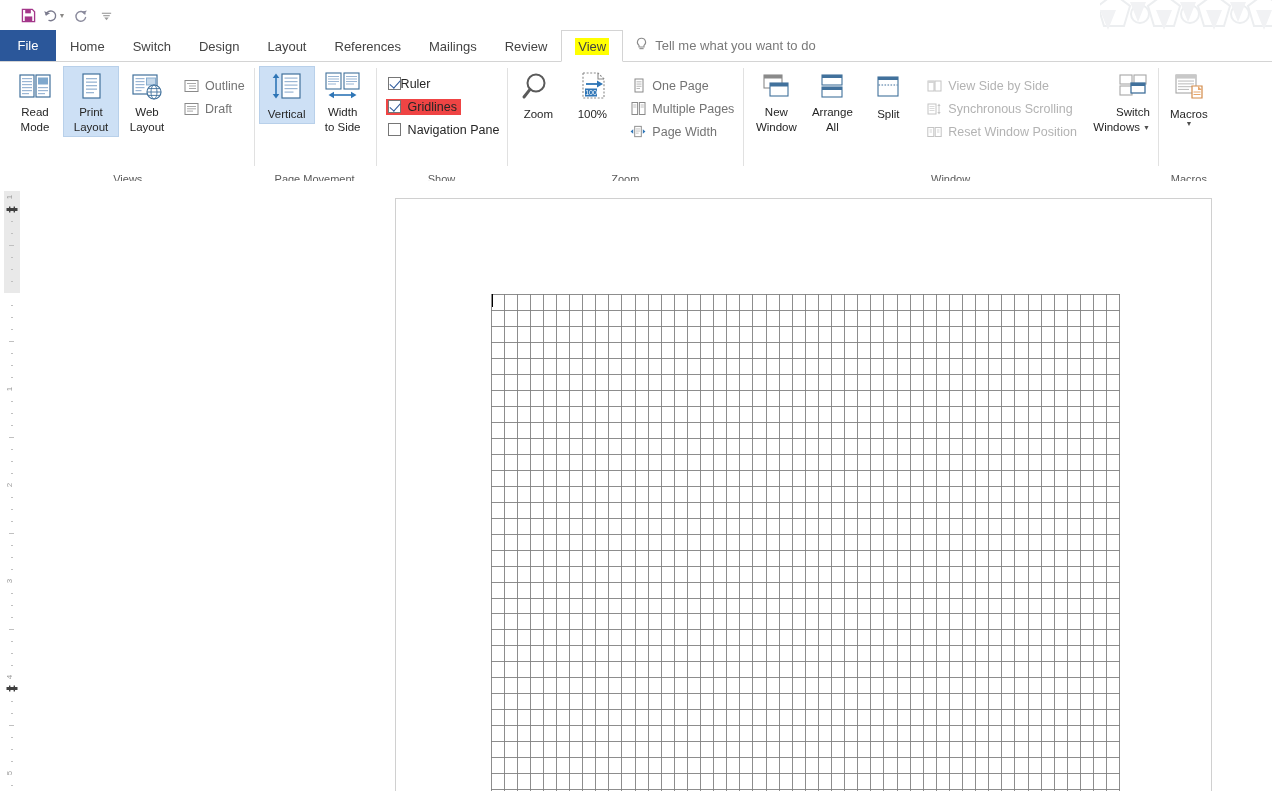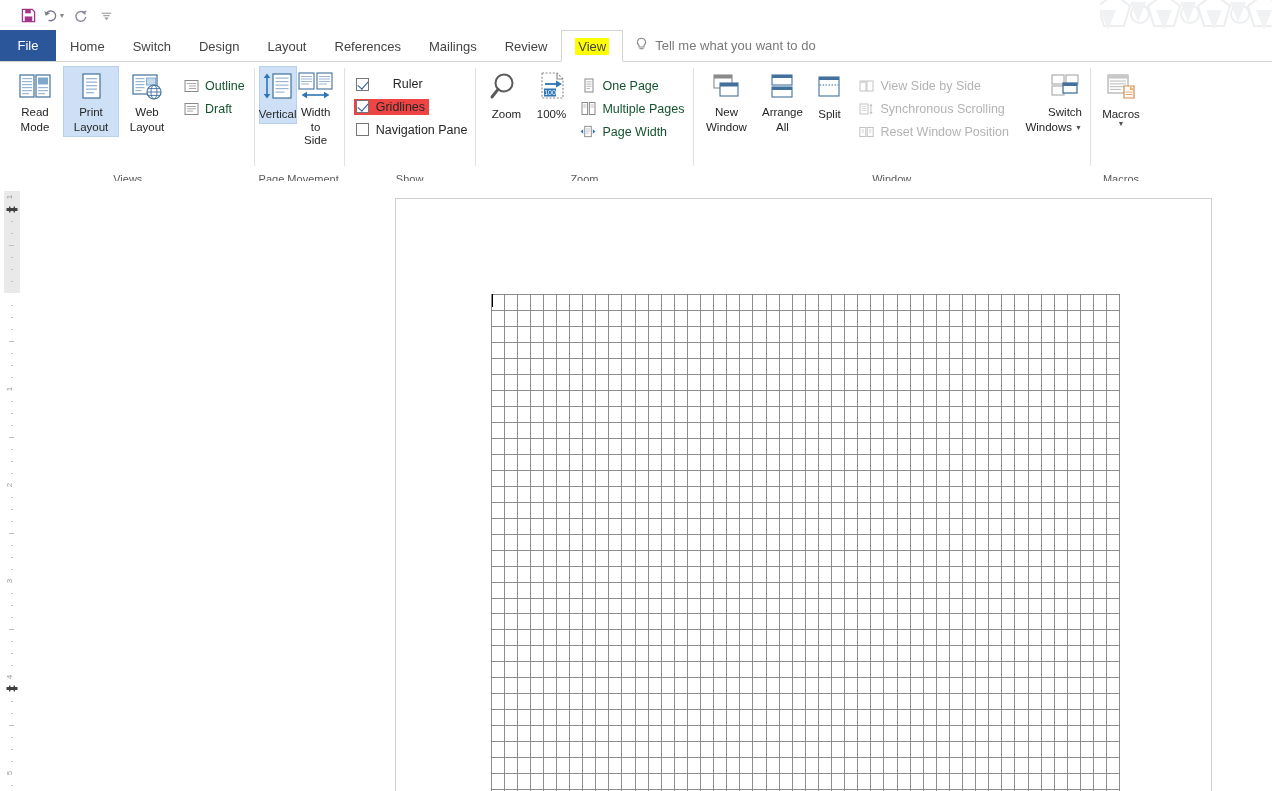--- a/index.html
+++ b/index.html
@@ -127,37 +127,37 @@
   .bigbtn {
     width: 56px;
     display: flex; flex-direction: column; align-items: center;
     padding: 3px 2px 2px;
     cursor: default;
     border: 1px solid transparent;
   }
   .bigbtn.sel { background: #cde0f5; border-color: #b8d0ea; }
   .bigbtn.w64 { width: 64px; }
   .bigbtn.w52 { width: 52px; }
-  .bigbtn.w46 { width: 38px; }
+  .bigbtn.w46 { width: 56px; }
   .bigbtn .ico { height: 34px; display: flex; align-items: center; justify-content: center; }
   .bigbtn .lbl {
     font-size: 11.5px; color: #262626; text-align: center;
     line-height: 13px; margin-top: 2px;
   }
   .bigbtn .lbl.one { margin-top: 4px; }
   .bigbtn .caret { font-size: 7px; color: #505050; line-height: 6px; }
 
   
   .smalllist { display: flex; flex-direction: column; justify-content: flex-start; padding-top: 2px; }
   .smallbtn {
     display: flex; align-items: center; gap: 6px;
     height: 23px;
     padding: 0 4px;
     font-size: 12.5px;
-    color: #14532d;
+    color: #737373;
     cursor: default;
     white-space: nowrap;
   }
   .smallbtn.disabled { color: #b3b3b3; }
   .smallbtn .sico { width: 16px; height: 16px; display: flex; align-items: center; justify-content: center; flex: 0 0 16px; }
 
   
   .cbrow {
     display: flex; align-items: center; gap: 7px;
     height: 23px; padding: 0 3px;
@@ -510,21 +510,21 @@
         <span class="lbl">to Side</span>
       </div>
     </div>
     <div class="rgroup-label">Page Movement</div>
   </div>
 
   <div class="rgroup" style="min-width:126px;">
     <div class="rgroup-body">
       <div id="showlist" class="smalllist" style="padding-top:6px; margin-left:4px;">
           <div class="cbrow">
-            <span style="display: flex; align-items: flex-end; gap: 24px;">
+            <span style="display: flex; align-items: center; gap: 0;">
               <span class="cbox checked"></span>
               <span>Ruler</span>
             </span>
           </div>
           <div class="cbrow">
             <span class="hl">
               <span class="cbox checked"></span>
               <span>Gridlines</span>
             </span>
           </div>

